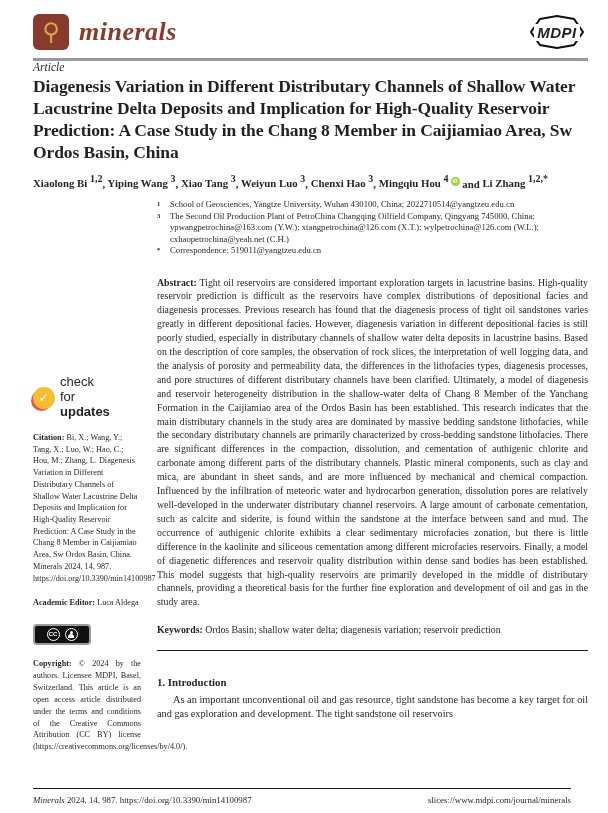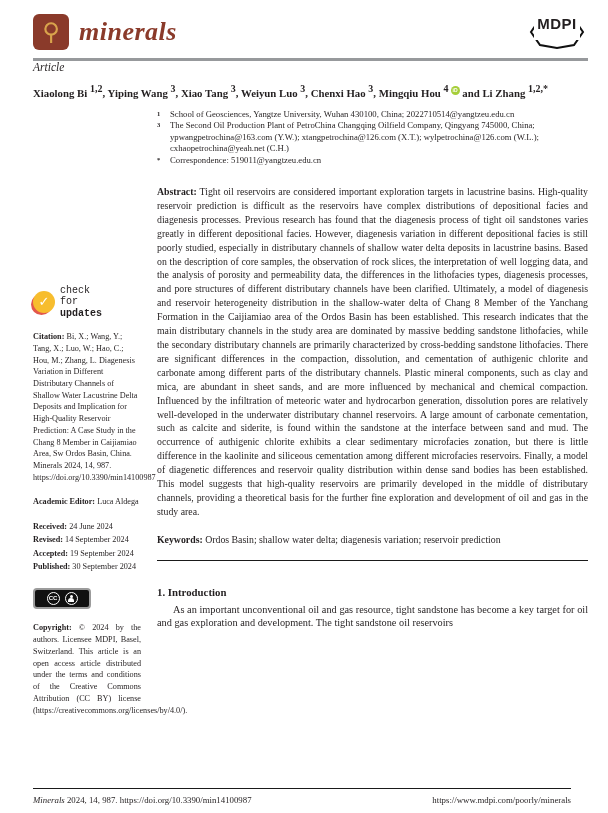--- a/index.html
+++ b/index.html
@@ -8,21 +8,21 @@
   .page { position: relative; width: 608px; height: 813px; background: #fff; overflow: hidden; }
   .content { padding: 12px 20px 0 33px; }
 
   
   .header-row { display: flex; align-items: center; justify-content: space-between; height: 40px; }
   .brand { display: flex; align-items: center; gap: 10px; }
   .brand-box { width: 36px; height: 36px; background: #8a3a2a; border-radius: 6px;
                display: flex; align-items: center; justify-content: center; }
   .brand-box span { font-family: "DejaVu Sans", sans-serif; font-size: 24px; color: #d9a44c; line-height: 1; }
   .journal-name { font-style: italic; font-weight: bold; font-size: 26px; color: #8a3a2a; letter-spacing: 0.5px; }
-  .mdpi-logo { position: relative; width: 62px; height: 34px; display: flex; align-items: flex-start; justify-content: center; }
+  .mdpi-logo { position: relative; width: 62px; height: 34px; display: flex; align-items: center; justify-content: center; font-style: italic; }
   .mdpi-logo svg { position: absolute; inset: 0; }
   .mdpi-text { position: relative; font-family: "Liberation Sans", sans-serif; font-weight: bold;
                font-size: 15px; letter-spacing: 0.5px; background: #fff; padding: 0 2px; }
   .header-rule { height: 3px; background: #97999c; margin-top: 6px; }
 
   
   .article-type { font-style: italic; font-size: 11.5px; }
   .paper-title { font-weight: bold; font-size: 17.5px; line-height: 1.25; margin-top: 3px; letter-spacing: -0.1px; }
   .author-line { font-weight: bold; font-size: 10.8px; margin-top: 10px; }
   .author-line sup { font-size: 10px; }
@@ -36,21 +36,21 @@
   .main-col { flex: 1; margin-left: 16px; }
 
   
   .updates-badge { display: flex; align-items: center; gap: 5px; width: 72px; cursor: pointer; }
   .badge-circle { position: relative; width: 22px; height: 22px; flex: 0 0 22px; }
   .badge-circle .red { position: absolute; left: -2px; top: 3px; width: 21px; height: 21px;
                        border-radius: 50%; background: #e2574c; }
   .badge-circle .yellow { position: absolute; left: 0; top: 0; width: 22px; height: 22px; border-radius: 50%;
                           background: #f7bd2e; color: #fff; font-weight: bold; font-size: 13px;
                           text-align: center; line-height: 22px; font-family: "DejaVu Sans", sans-serif; }
-  .badge-text { font-family: Liberation Mono, monospace; font-size: 10px; line-height: 1.15; color: #231f20; }
+  .badge-text { font-family: Liberation Sans, sans-serif; font-size: 13px; line-height: 1.15; color: #231f20; }
   .badge-text .b2 { font-weight: bold; }
 
   .cite-block { margin-top: 12px; font-size: 8.2px; line-height: 1.43; }
   .cite-block .lbl, .ed-block .lbl, .cr-block .lbl { font-weight: bold; }
   .ed-block { margin-top: 13px; }
   .dates-block { margin-top: 12px; }
   .date-row { line-height: 1.6; }
   .date-row b { font-weight: bold; }
 
   .cc-badge { margin-top: 15px; width: 58px; height: 21px; background: #111; border: 2px solid #9b9b9b;
@@ -99,20 +99,21 @@
         <svg viewBox="0 0 62 34">
           <path d="M14 4 L31 1 L48 4 L57 17 L48 30 L31 33 L14 30 L5 17 Z" fill="none" stroke="#111" stroke-width="2"></path>
           <rect x="8" y="9" width="46" height="16" fill="#fff"></rect>
         </svg>
         <span class="mdpi-text">MDPI</span>
       </div>
     </div>
     <div class="header-rule"></div>
 
     <div class="article-type">Article</div>
+    <h1 class="paper-title">Diagenesis Variation in Different Distributary Channels of Shallow Water Lacustrine Delta Deposits and Implication for High-Quality Reservoir Prediction: A Case Study in the Chang 8 Member in Caijiamiao Area, Sw Ordos Basin, China</h1>
     <div class="author-line"><span>Xiaolong Bi <sup>1,2</sup></span>, <span>Yiping Wang <sup>3</sup></span>, <span>Xiao Tang <sup>3</sup></span>, <span>Weiyun Luo <sup>3</sup></span>, <span>Chenxi Hao <sup>3</sup></span>, <span>Mingqiu Hou <sup>4</sup><span class="orcid">iD</span></span> and <span>Li Zhang <sup>1,2,*</sup></span></div>
 
     <div class="columns">
 
       <div class="sidebar">
         <div class="updates-badge">
           <div class="badge-circle">
             <div class="red"></div>
             <div class="yellow">✓</div>
           </div>
@@ -125,26 +126,20 @@
         <div class="cite-block">
           <span class="lbl">Citation:</span>
           <span>Bi, X.; Wang, Y.; Tang, X.; Luo, W.; Hao, C.; Hou, M.; Zhang, L. Diagenesis Variation in Different Distributary Channels of Shallow Water Lacustrine Delta Deposits and Implication for High-Quality Reservoir Prediction: A Case Study in the Chang 8 Member in Caijiamiao Area, Sw Ordos Basin, China. Minerals 2024, 14, 987. https://doi.org/10.3390/min14100987</span>
         </div>
 
         <div class="ed-block">
           <span class="lbl">Academic Editor:</span>
           <span>Luca Aldega</span>
         </div>
 
-        <div class="dates-block">
-            <div class="date-row"><b>Received: </b>24 June 2024</div>
-            <div class="date-row"><b>Revised: </b>14 September 2024</div>
-            <div class="date-row"><b>Accepted: </b>19 September 2024</div>
-            <div class="date-row"><b>Published: </b>30 September 2024</div>
-          </div>
 
         <div class="cc-badge">
           <div class="cc-circle">CC</div>
           <div class="cc-circle cc-person">
             <div class="head"></div>
               <div class="body"></div>
           </div>
         </div>
 
         <div class="cr-block">
@@ -186,16 +181,16 @@
       </div>
     </div>
   </div>
 
   <div class="footer">
     <hr class="footer-rule">
     <div class="footer-row">
       <span>
         <span class="ital">Minerals</span><span> 2024, 14, 987. </span><span>https://doi.org/10.3390/min14100987</span>
       </span>
-      <span>https://www.mdpi.com/poorly/minerals</span>
+      <span>slices://www.mdpi.com/journal/minerals</span>
     </div>
   </div>
 </div>
 
 </body></html>

